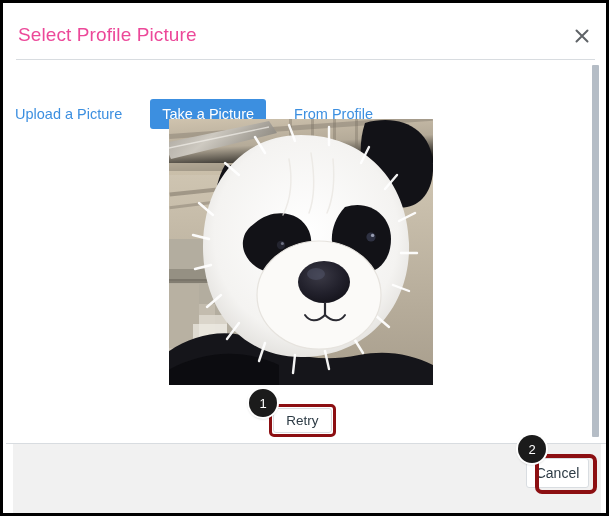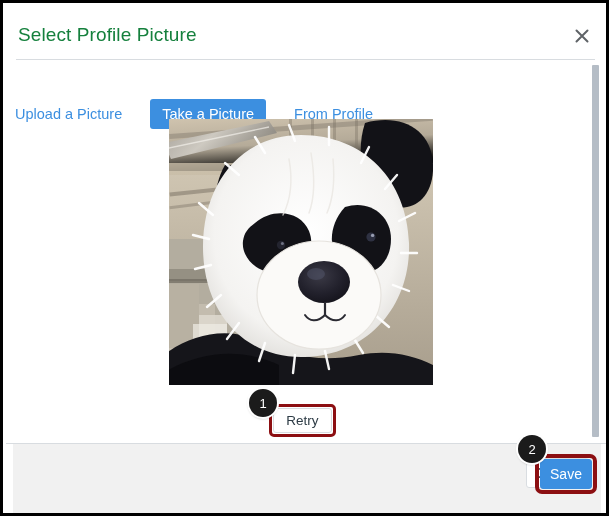--- a/index.html
+++ b/index.html
@@ -29,21 +29,21 @@
     width: 603px;
     height: 53px;
     background: #ffffff;
     box-sizing: border-box;
   }
   .dialog-title {
     position: absolute;
     left: 12px;
     top: 18px;
     font-size: 19px;
-    color: #15803d;
+    color: #ec4899;
     letter-spacing: 0.1px;
     white-space: nowrap;
   }
   .close-button {
     position: absolute;
     right: 17px;
     top: 20px;
     width: 20px;
     height: 20px;
     cursor: pointer;
@@ -382,21 +382,20 @@
   <div class="retry-highlight"></div>
   <button class="retry-button">Retry</button>
 
   <div class="footer-divider"></div>
   <div class="footer">
     <div class="footer-actions">
       <button class="btn-cancel">Cancel</button>
     </div>
   </div>
   <div class="save-highlight"></div>
-  <button class="btn-save">Save</button>
 
   <div class="step-badge badge-1">1</div>
   <div class="step-badge badge-2">2</div>
 
   <div class="scroll-track"></div>
   <div class="scroll-thumb"></div>
 
 </div>
 
 </body></html>

